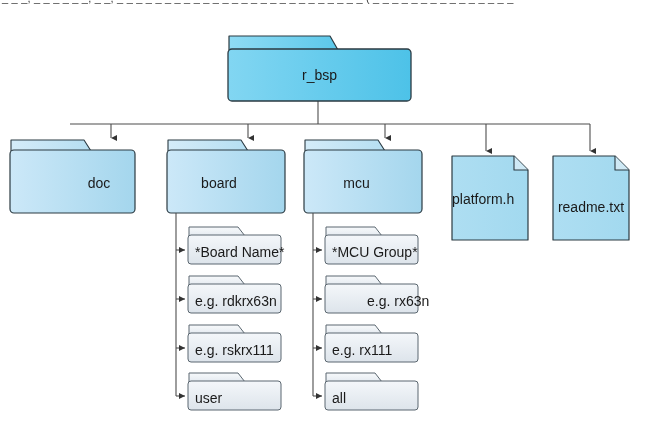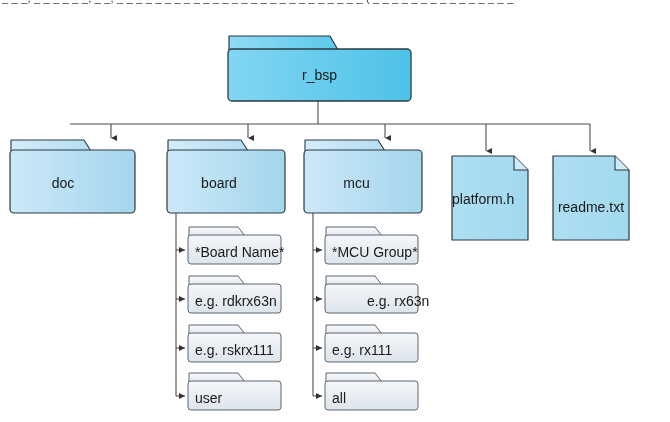--- a/index.html
+++ b/index.html
@@ -191,21 +191,21 @@
     <rect x="325" y="333" width="93" height="29" rx="3" ry="3" fill="url(#gradSub)" stroke="#5B6770" stroke-width="1"></rect>
   </g>
   <g>
     <path d="M326,373 L375,373 L382,382 L326,382 Z" fill="url(#gradSubTab)" stroke="#5B6770" stroke-width="1" stroke-linejoin="round"></path>
     <rect x="325" y="381" width="93" height="29" rx="3" ry="3" fill="url(#gradSub)" stroke="#5B6770" stroke-width="1"></rect>
   </g>
 </svg>
 
 <div class="node-label center" style="left:228px; top:68px; width:183px;">r_bsp</div>
 
-<div class="node-label center" style="left:1px; top:176px; width:124px;">doc</div>
+<div class="node-label center" style="left:10px; top:176px; width:124px;padding-left:27px;">doc</div>
 <div class="node-label center" style="left:167px; top:176px; width:104px;">board</div>
 <div class="node-label center" style="left:304px; top:176px; width:105px;">mcu</div>
 <div class="node-label center" style="left:452px; top:192px; width:58px;">platform.h</div>
 <div class="node-label center" style="left:553px; top:200px; width:76px;">readme.txt</div>
 
 <div class="node-label left" style="left:195px; top:245px;">*Board Name*</div>
 <div class="node-label left" style="left:195px; top:294px;">e.g. rdkrx63n</div>
 <div class="node-label left" style="left:195px; top:343px;">e.g. rskrx111</div>
 <div class="node-label left" style="left:195px; top:391px;">user</div>
 

